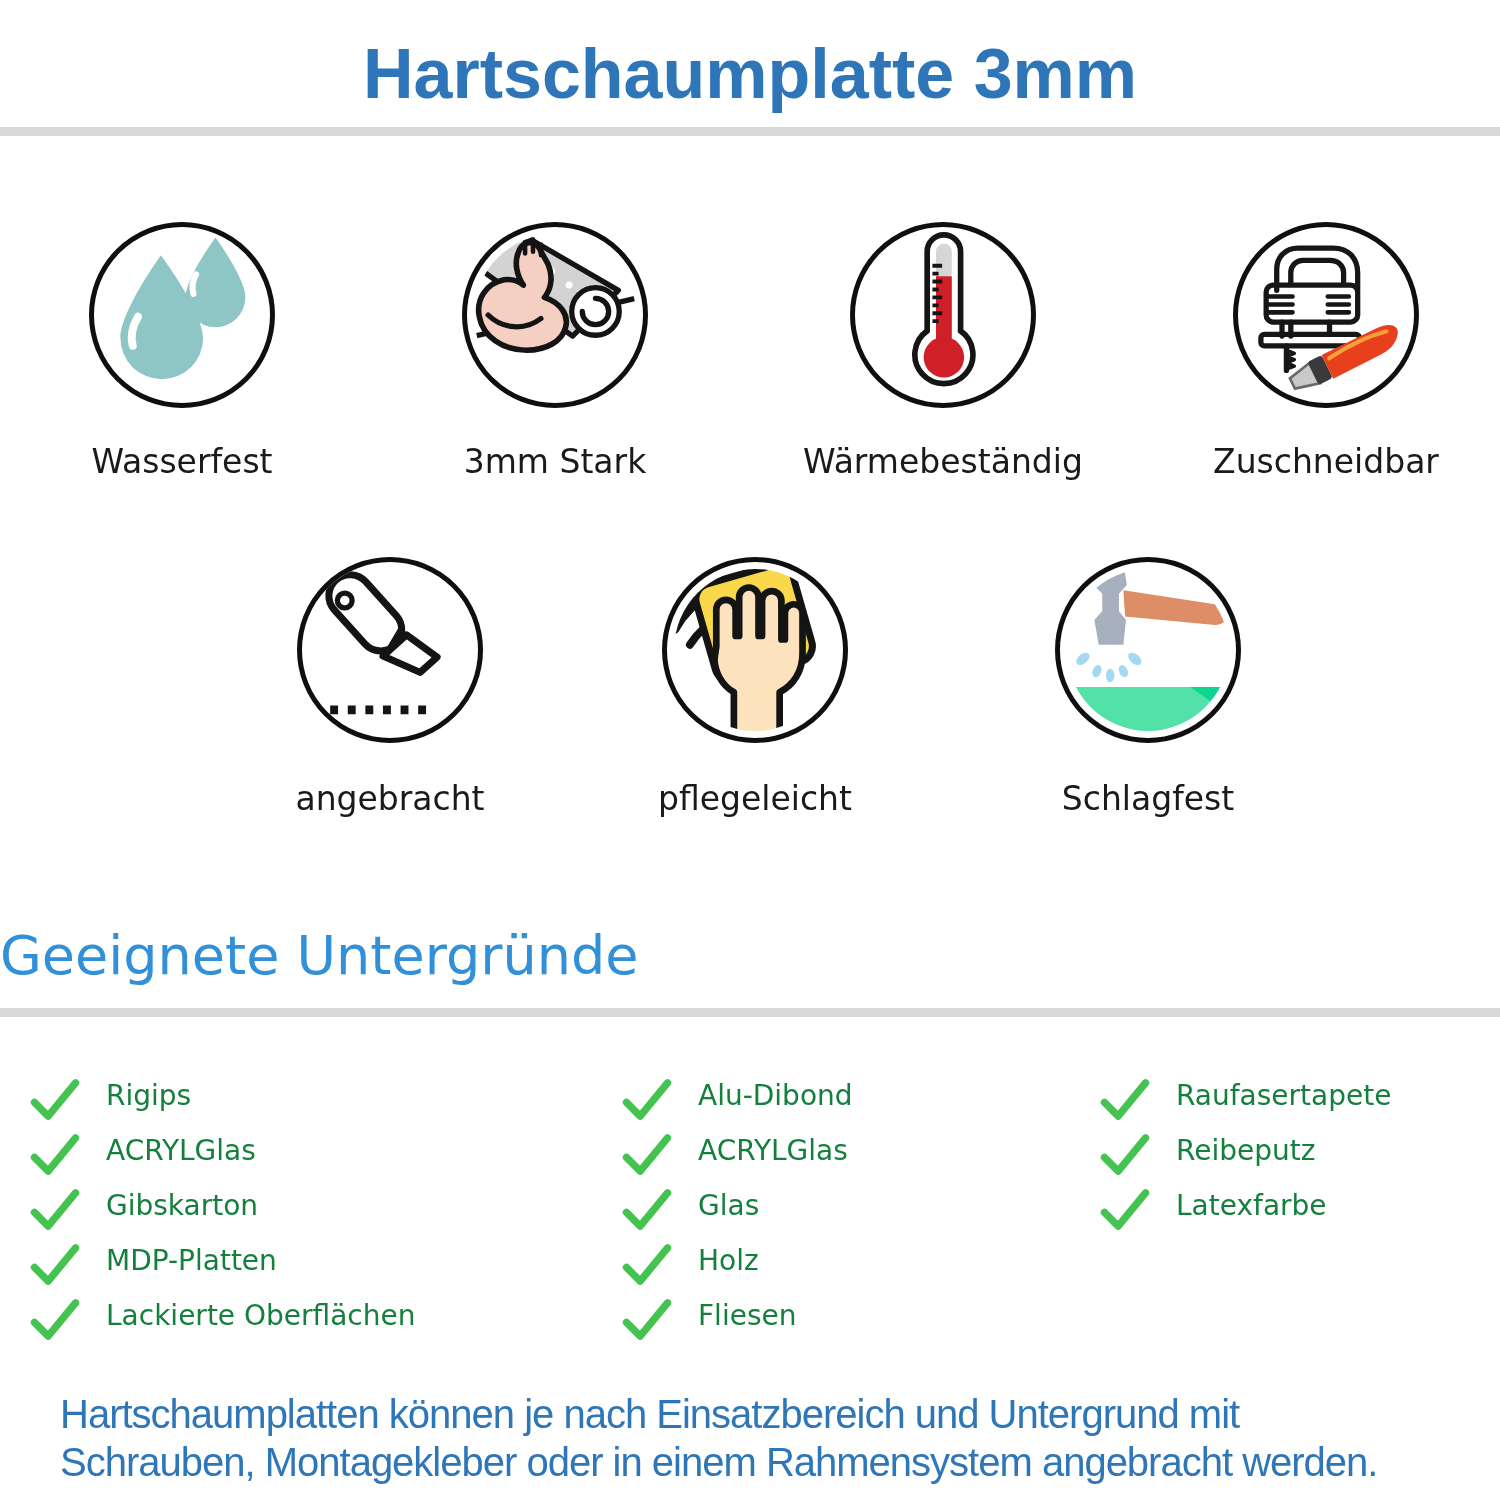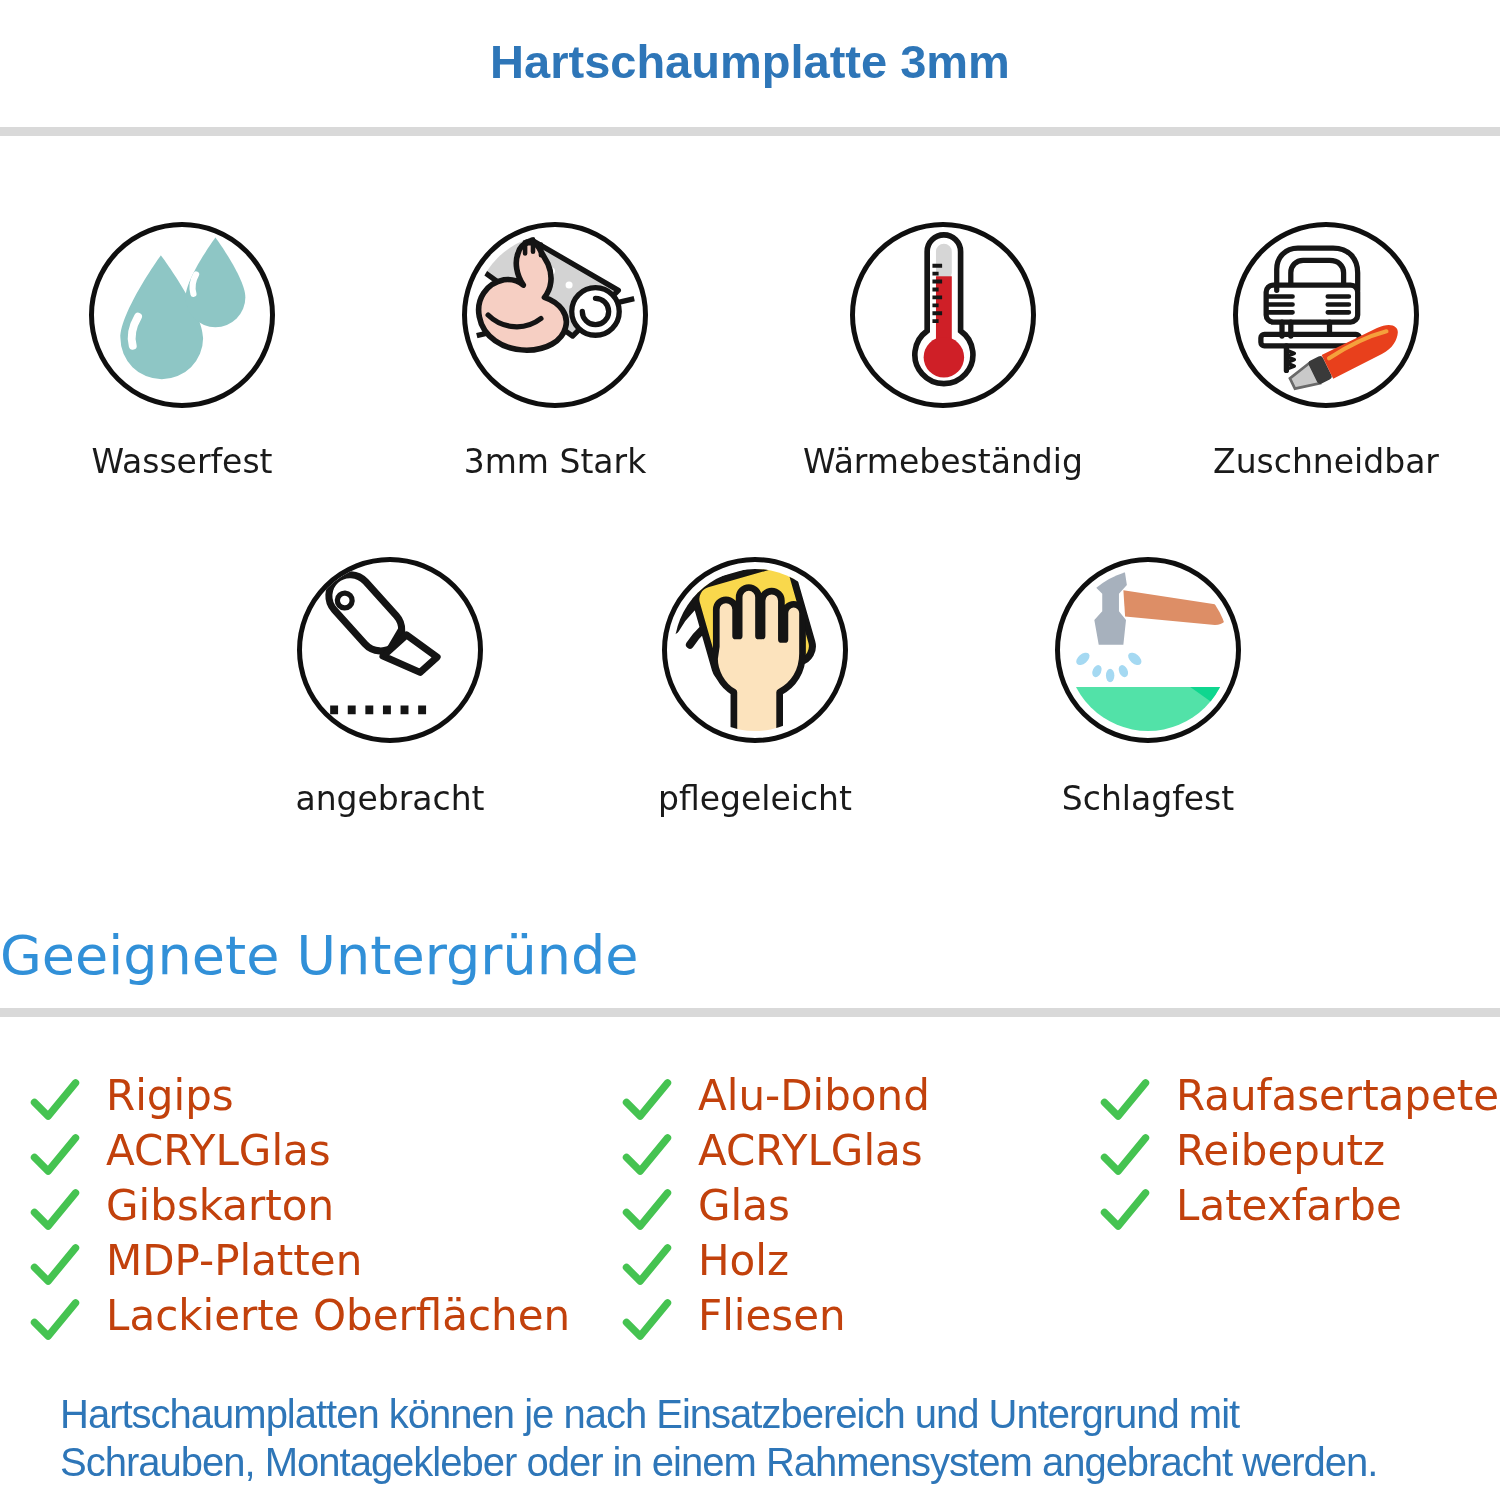--- a/index.html
+++ b/index.html
@@ -1,38 +1,38 @@
 <!DOCTYPE html>
 <html><head>
 <meta charset="utf-8">
 <style>
   html,body{margin:0;padding:0;background:#ffffff;}
   body{width:1500px;height:1500px;position:relative;overflow:hidden;
        font-family:"Liberation Sans","DejaVu Sans",sans-serif;}
   .page{position:absolute;inset:0;background:#ffffff;}
 
   .main-title{position:absolute;left:0;right:0;top:34px;text-align:center;
-    font-size:47px;font-weight:700;letter-spacing:0px;color:#2e76b8;}
+    font-size:70px;font-weight:700;letter-spacing:0px;color:#2e76b8;}
   .divider{position:absolute;left:0;right:0;height:9px;background:#d9d9d9;}
   #divider-1{top:127px;}
   #divider-2{top:1008px;}
 
   .feat-circle{position:absolute;width:186px;height:186px;box-sizing:border-box;
     border:5px solid #0f0f0f;border-radius:50%;background:#fff;overflow:hidden;}
   .feat-circle svg{position:absolute;inset:0;width:100%;height:100%;}
   .feat-label{position:absolute;width:420px;text-align:center;
     font-family:"DejaVu Sans",sans-serif;font-size:33px;color:#1a1a1a;}
 
   .sub-title{position:absolute;left:0;right:0;top:924px;text-align:left;
     font-family:"DejaVu Sans",sans-serif;font-size:54px;font-weight:500;color:#3190d8;}
 
   .check-col{position:absolute;top:1068px;}
   .check-row{display:flex;align-items:center;height:55px;}
   .check-row svg{width:50px;height:44px;margin-right:26px;margin-top:8px;flex:0 0 auto;}
-  .check-text{font-family:"DejaVu Sans",sans-serif;font-size:42px;color:#c2410c;white-space:nowrap;}
+  .check-text{font-family:"DejaVu Sans",sans-serif;font-size:28px;color:#15803d;white-space:nowrap;}
   #col-1{left:30px;}
   #col-2{left:622px;}
   #col-3{left:1100px;}
 
   .footer-note{position:absolute;left:60px;top:1390px;color:#2e76b8;
     font-size:40px;line-height:48px;letter-spacing:-1px;white-space:nowrap;}
 </style>
 </head>
 <body>
 

